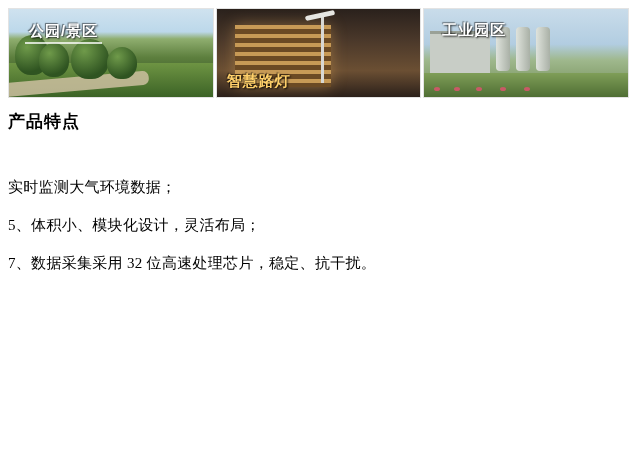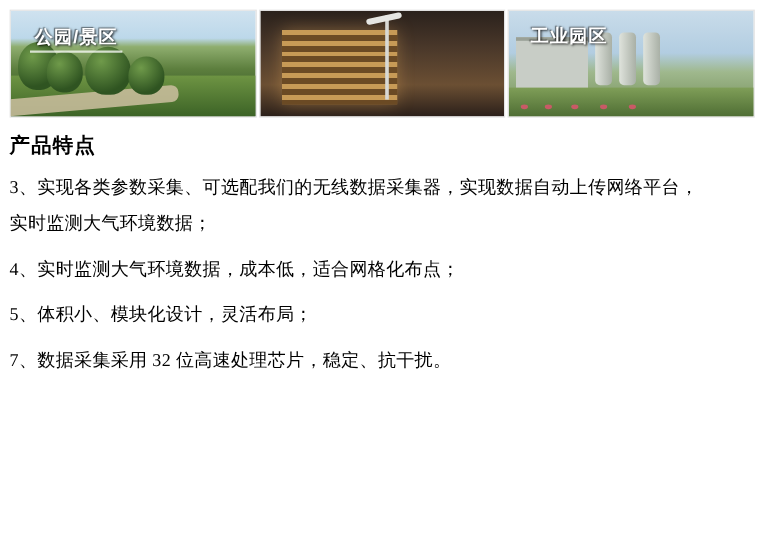--- a/index.html
+++ b/index.html
@@ -254,20 +254,21 @@
       <div class="tree" style="left:6px;  top:26px; width:34px; height:40px;"></div>
       <div class="tree" style="left:30px; top:34px; width:30px; height:34px;"></div>
       <div class="tree" style="left:62px; top:30px; width:38px; height:40px;"></div>
       <div class="tree" style="left:98px; top:38px; width:30px; height:32px;"></div>
       <div class="cap">公园/景区</div>
     </div>
 
     <div class="banner-cell c2">
       <div class="bld"></div>
       <div class="pole"></div>
+      <div class="cap">智慧路灯</div>
     </div>
 
 
     <div class="banner-cell c4">
       <div class="plant"></div>
       <div class="tank" style="left:72px;"></div>
       <div class="tank" style="left:92px;"></div>
       <div class="tank" style="left:112px;"></div>
       <div class="green"></div>
       <div class="flower" style="left:10px;"></div>
@@ -279,23 +280,22 @@
     </div>
 
   </div>
 
   <div class="heading">产品特点</div>
 
   <div class="content">
 
 
 
-    <p class="para"><span>3、实现各类参数采集、可选配我们的无线数据采集器，实现数据自动上传网络平台，</span><br><span>实时监测大气环境数据；</span></p>
-
-    <p class="para">4、实时监测大气环境数据，成本低，适合网格化布点；</p>
+    <p class="para"><br><span>实时监测大气环境数据；</span></p>
+
 
     <p class="para">5、体积小、模块化设计，灵活布局；</p>
 
 
     <p class="para">7、数据采集采用 32 位高速处理芯片，稳定、抗干扰。</p>
 
   </div>
 
 </div>
 

